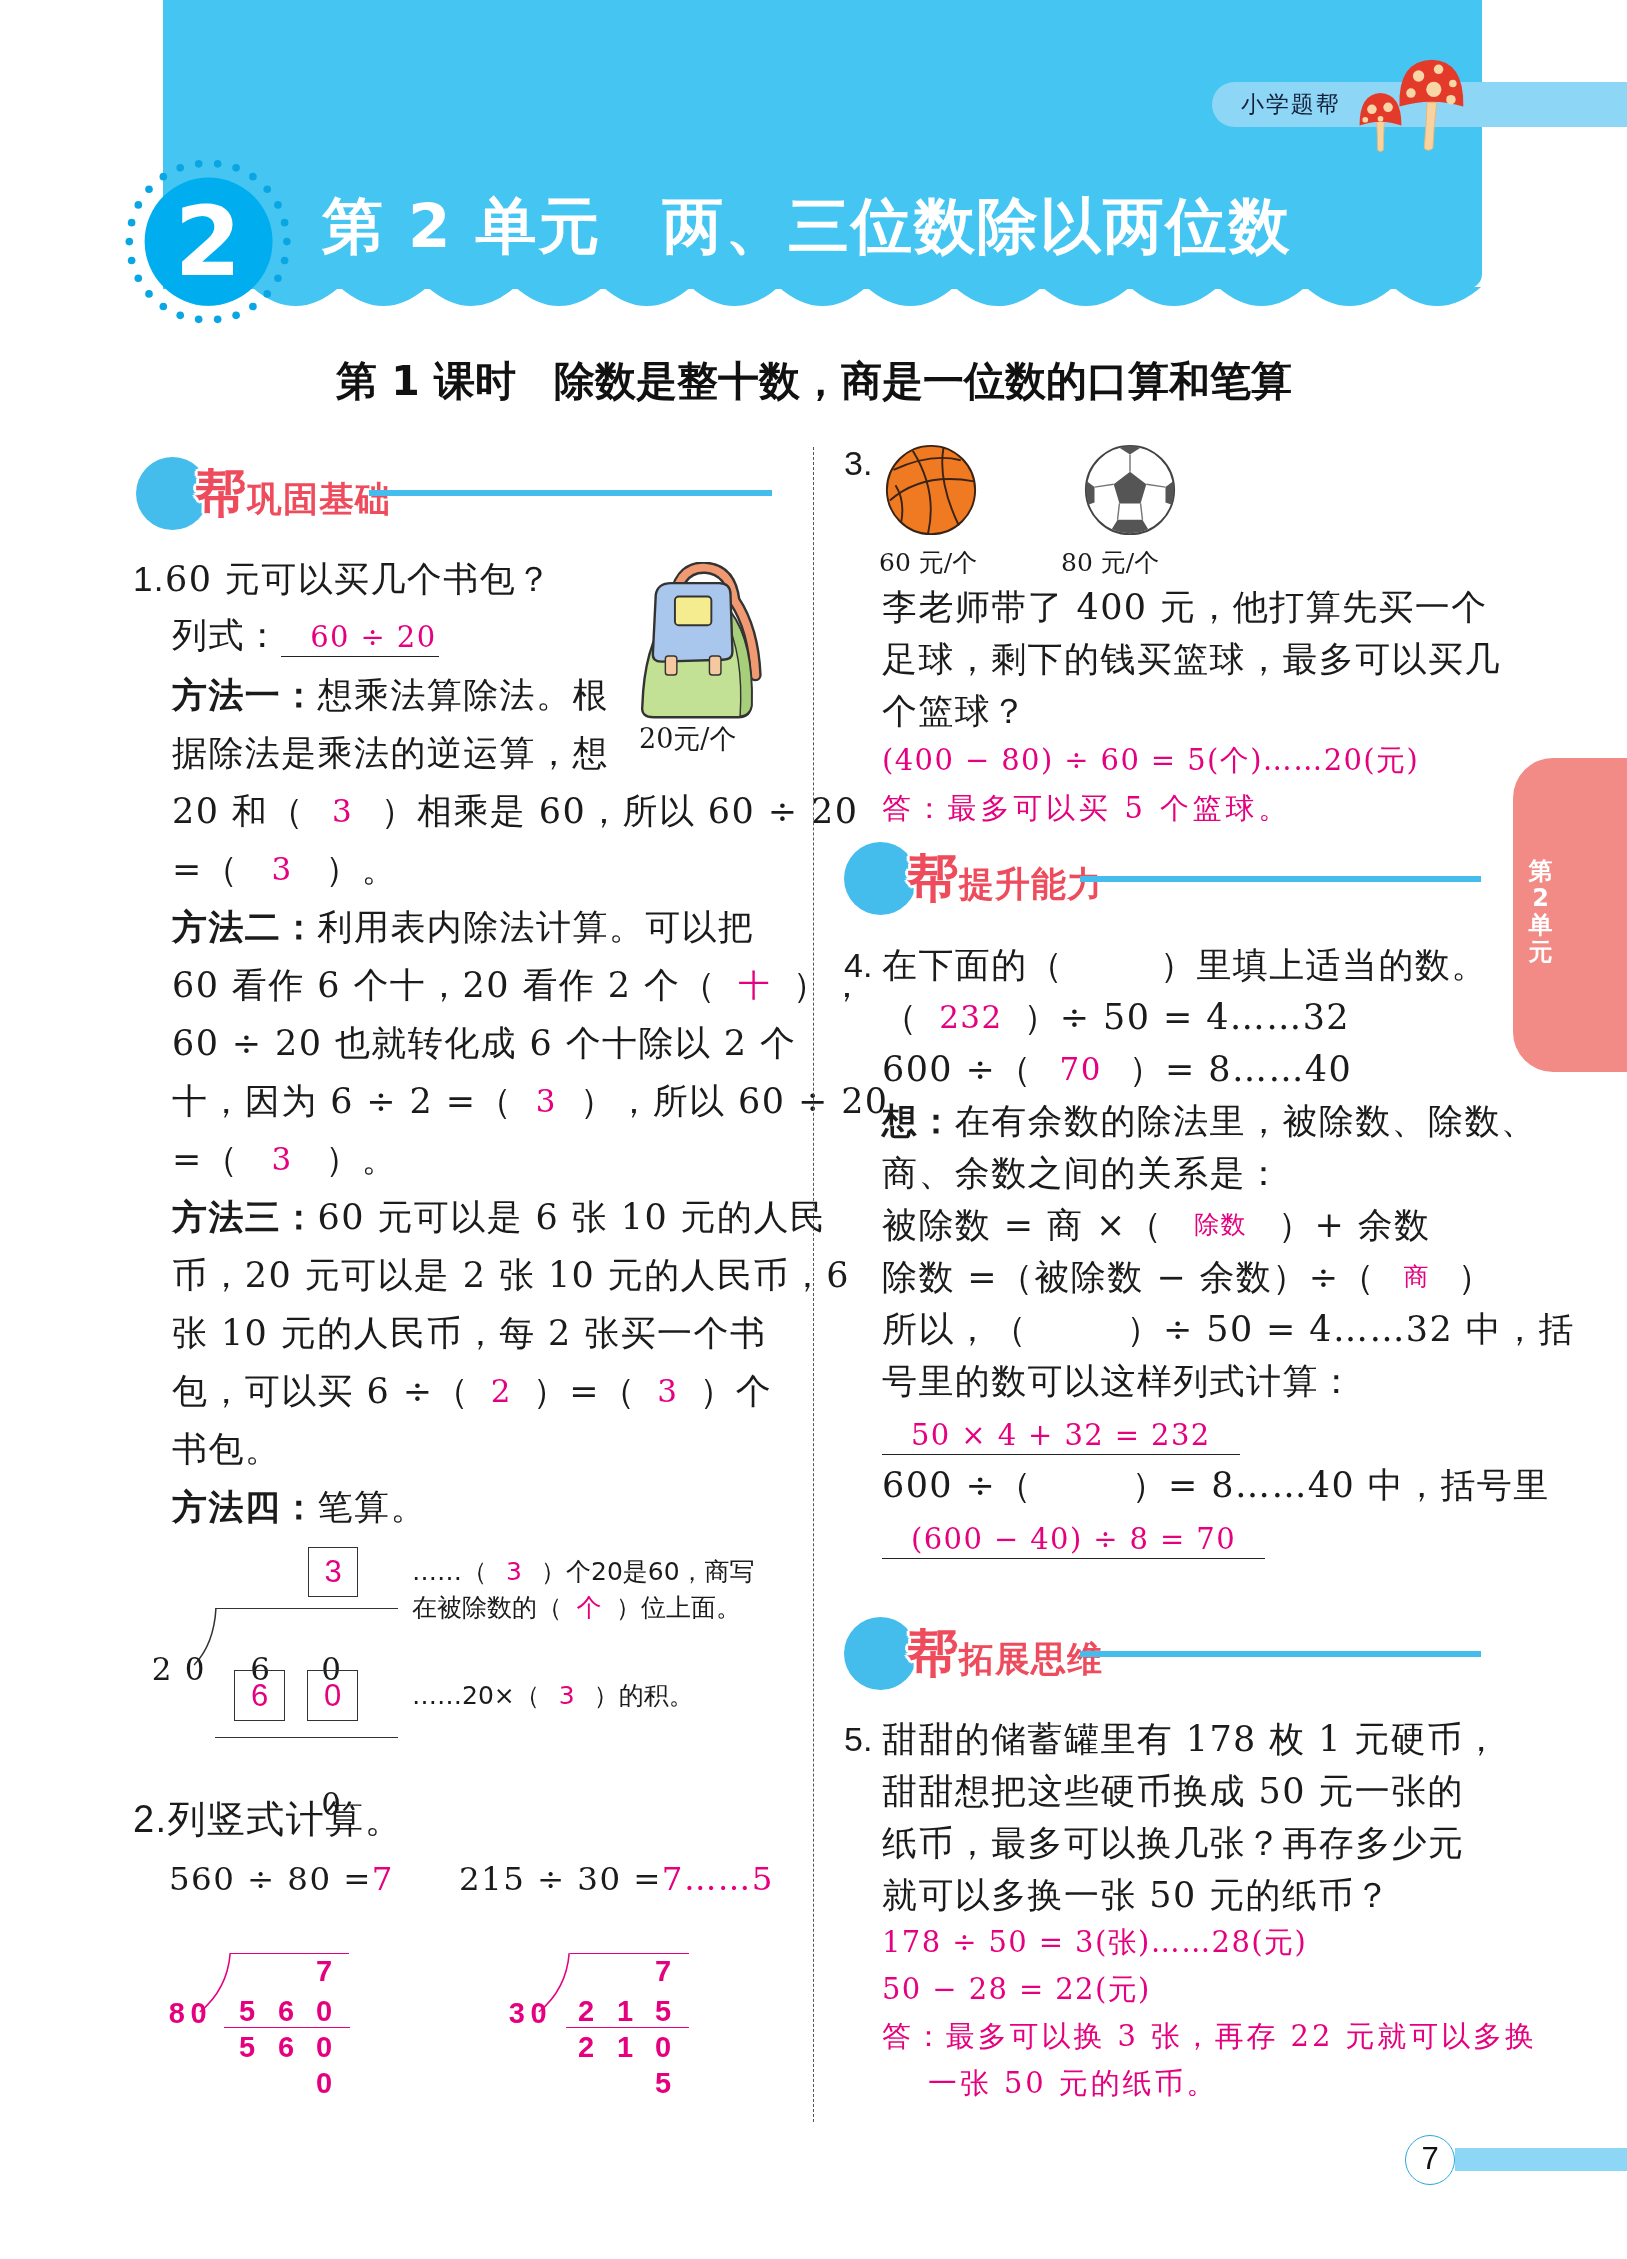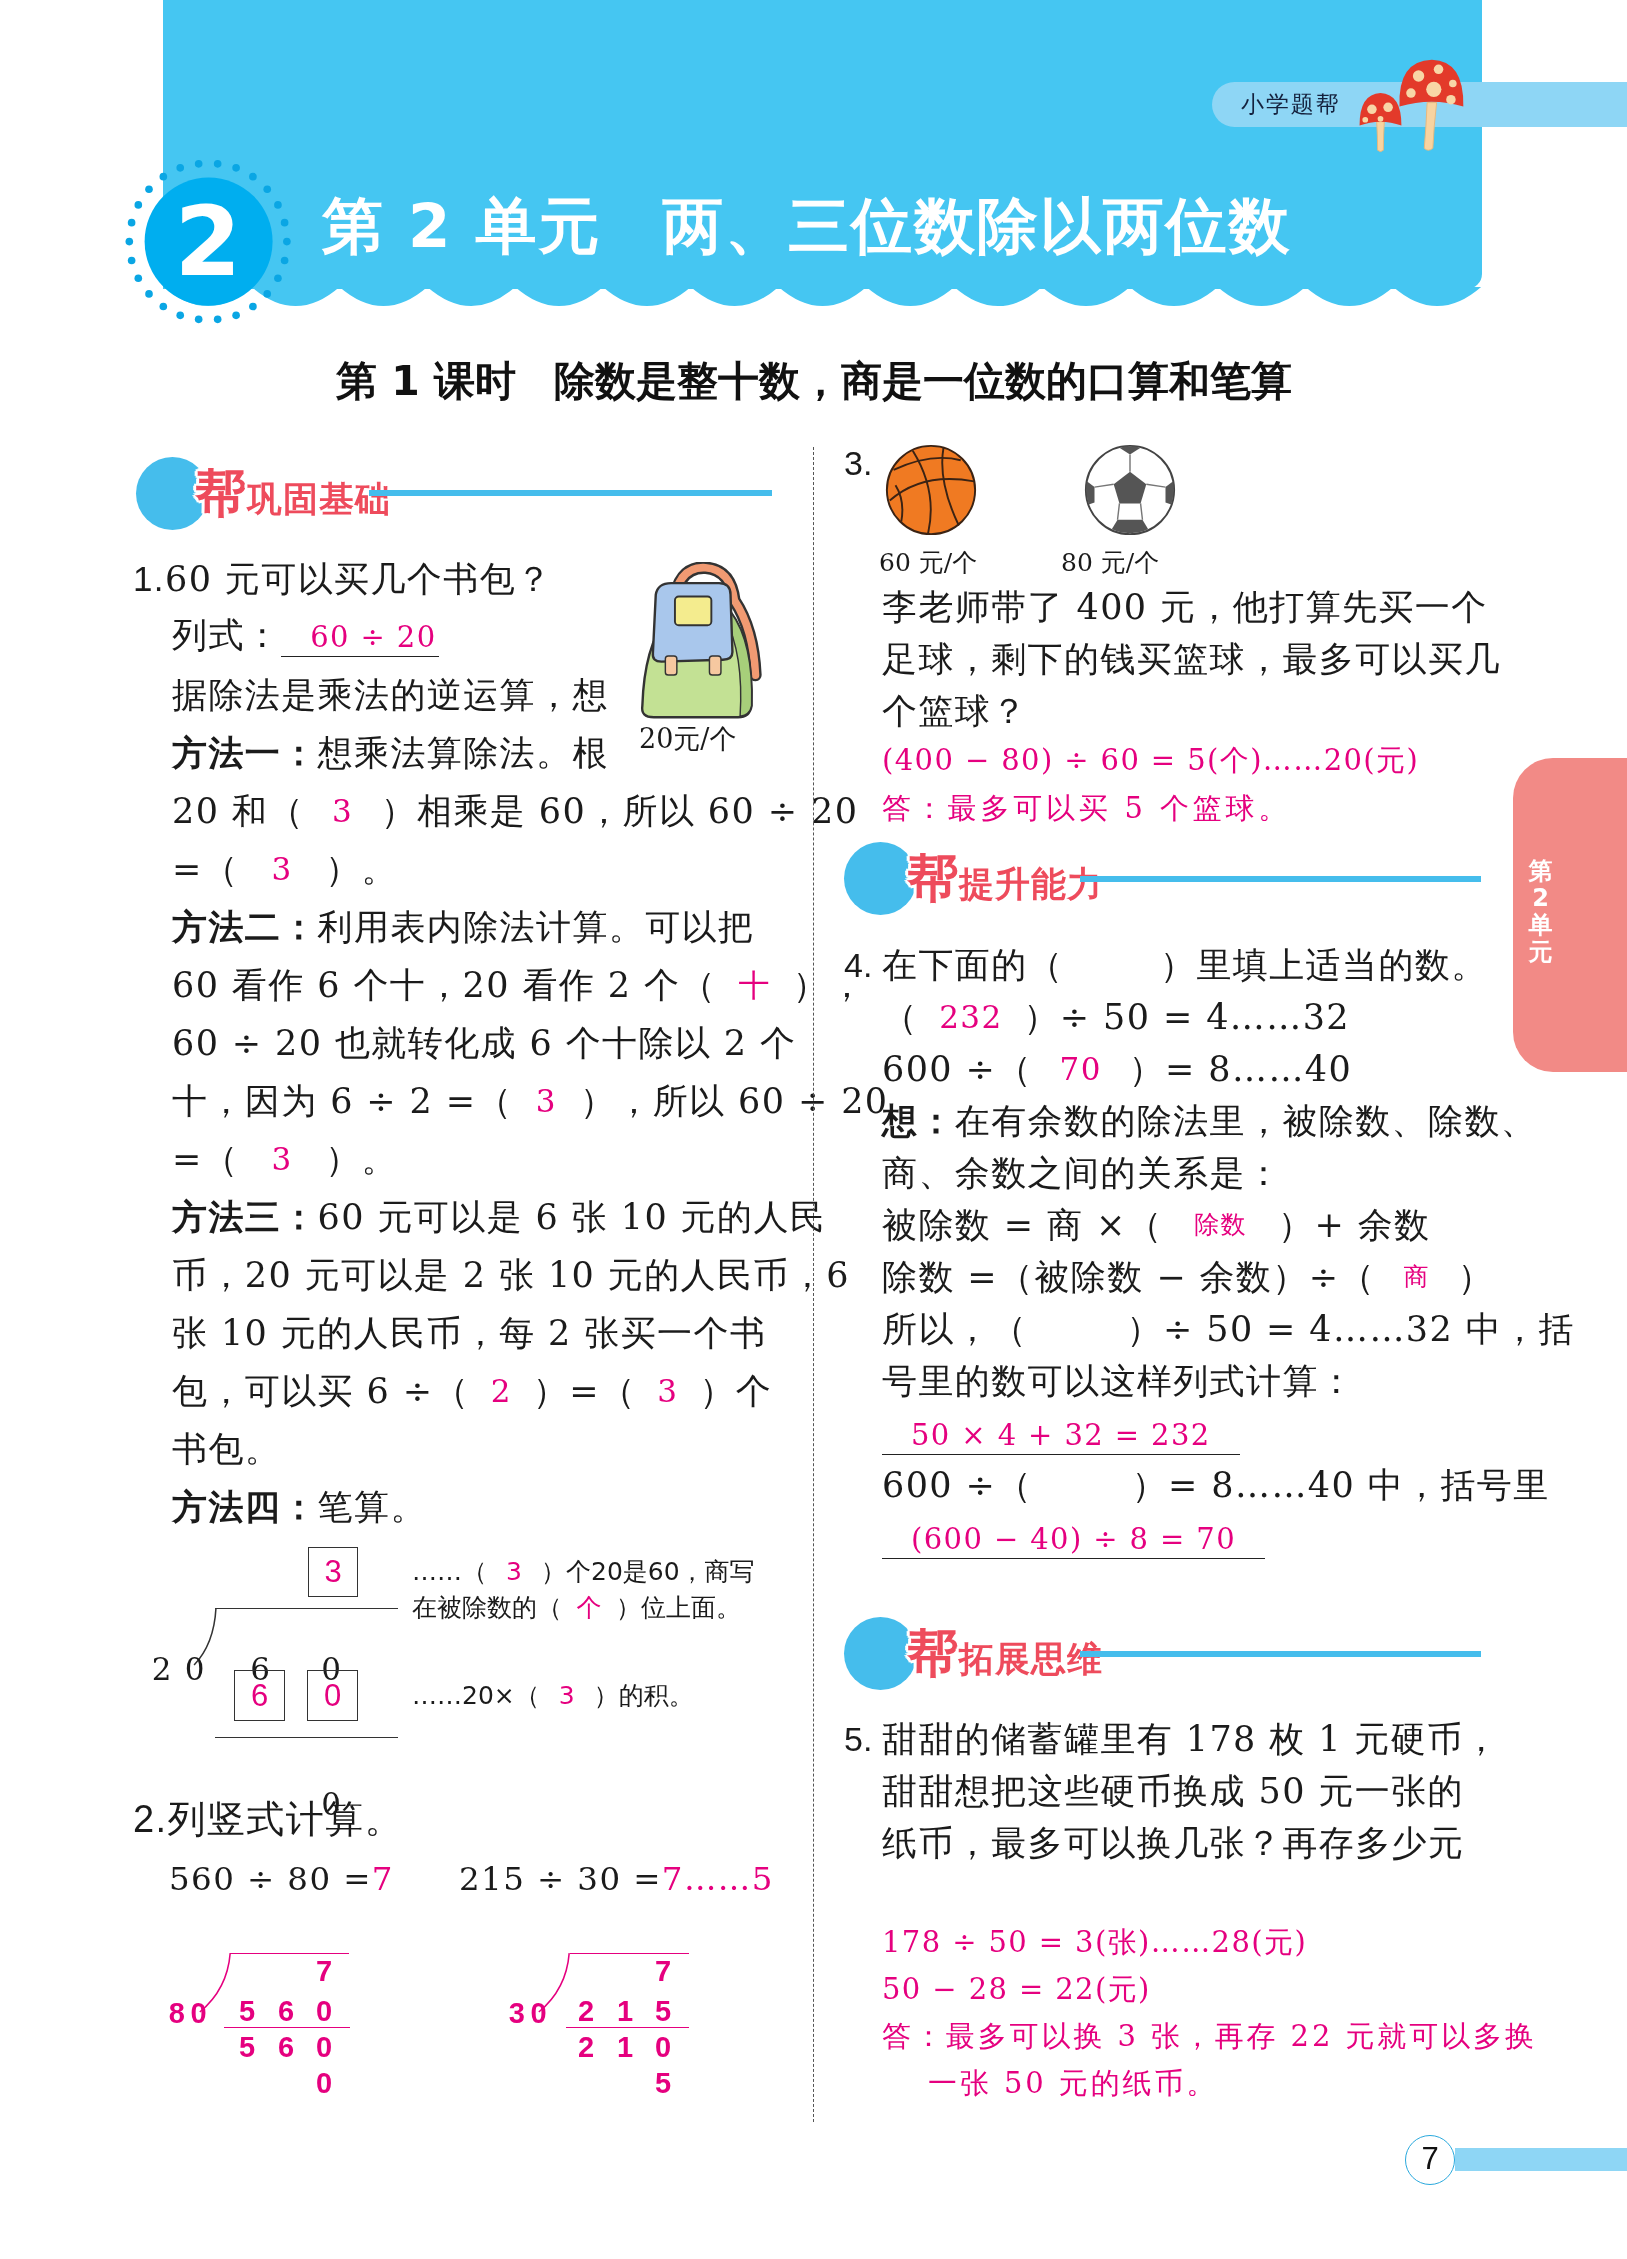--- a/index.html
+++ b/index.html
@@ -133,22 +133,22 @@
   <rect x="40" y="98" width="12" height="20" rx="3" fill="#f6c8a0" stroke="#333" stroke-width="1.5"></rect>
   <rect x="86" y="98" width="12" height="20" rx="3" fill="#f6c8a0" stroke="#333" stroke-width="1.5"></rect>
 </svg>
 <div class="abs price" style="left:639px;top:723px;font-size:27px">20元/个</div>
 
 <div class="block" style="left:172px;top:607px;--lh:57px;font-size:35px">
   <div class="ln"><span>列式：</span><span class="uline" style="width:100px;text-align:center;">60 ÷ 20</span></div>
 </div>
 
 <div class="block" style="left:172px;top:666px;--lh:58px;font-size:35px">
+  <div class="ln"><span class="b">方法一：</span><span>想乘法算除法。根</span></div>
   <div class="ln"><span>据除法是乘法的逆运算，想</span></div>
-  <div class="ln"><span class="b">方法一：</span><span>想乘法算除法。根</span></div>
   <div class="ln"><span>20 和（</span><span class="blank" style="min-width:76px">3</span><span>）相乘是 60，所以 60 ÷ 20</span></div>
   <div class="ln"><span>=（</span><span class="blank">3</span><span>）。</span></div>
   <div class="ln"><span class="b">方法二：</span><span>利用表内除法计算。可以把</span></div>
   <div class="ln"><span>60 看作 6 个十，20 看作 2 个（</span><span class="blank" style="min-width:76px">十</span><span>），</span></div>
   <div class="ln"><span>60 ÷ 20 也就转化成 6 个十除以 2 个</span></div>
   <div class="ln"><span>十，因为 6 ÷ 2 =（</span><span class="blank" style="min-width:67px">3</span><span>），所以 60 ÷ 20</span></div>
   <div class="ln"><span>=（</span><span class="blank">3</span><span>）。</span></div>
   <div class="ln"><span class="b">方法三：</span><span>60 元可以是 6 张 10 元的人民</span></div>
   <div class="ln"><span>币，20 元可以是 2 张 10 元的人民币，6</span></div>
   <div class="ln"><span>张 10 元的人民币，每 2 张买一个书</span></div>
@@ -280,20 +280,21 @@
 <div class="abs sec-text" style="left:871px;top:1625px">
   <span class="sec-badge">帮</span><span class="sec-title">拓展思维</span>
 </div>
 <div class="abs sec-line" style="left:1080px;top:1651px;width:401px"></div>
 
 <div class="block num" style="left:844px;top:1713px;line-height:52px;font-size:34px">5.</div>
 <div class="block" style="left:882px;top:1713px;--lh:52px;font-size:35px">
   <div class="ln">甜甜的储蓄罐里有 178 枚 1 元硬币，</div>
   <div class="ln">甜甜想把这些硬币换成 50 元一张的</div>
   <div class="ln">纸币，最多可以换几张？再存多少元</div>
+  <div class="ln">就可以多换一张 50 元的纸币？</div>
 </div>
 <div class="block ans" style="left:882px;top:1919px;--lh:47px;font-size:29px">
   <div class="ln">178 ÷ 50 = 3(张)……28(元)</div>
   <div class="ln">50 − 28 = 22(元)</div>
   <div class="ln" style="letter-spacing:2.9px">答：最多可以换 3 张，再存 22 元就可以多换</div>
   <div class="ln" style="letter-spacing:2.9px;padding-left:46px">一张 50 元的纸币。</div>
 </div>
 
 <div class="abs side-tab"></div>
 <div class="abs side-chars">

